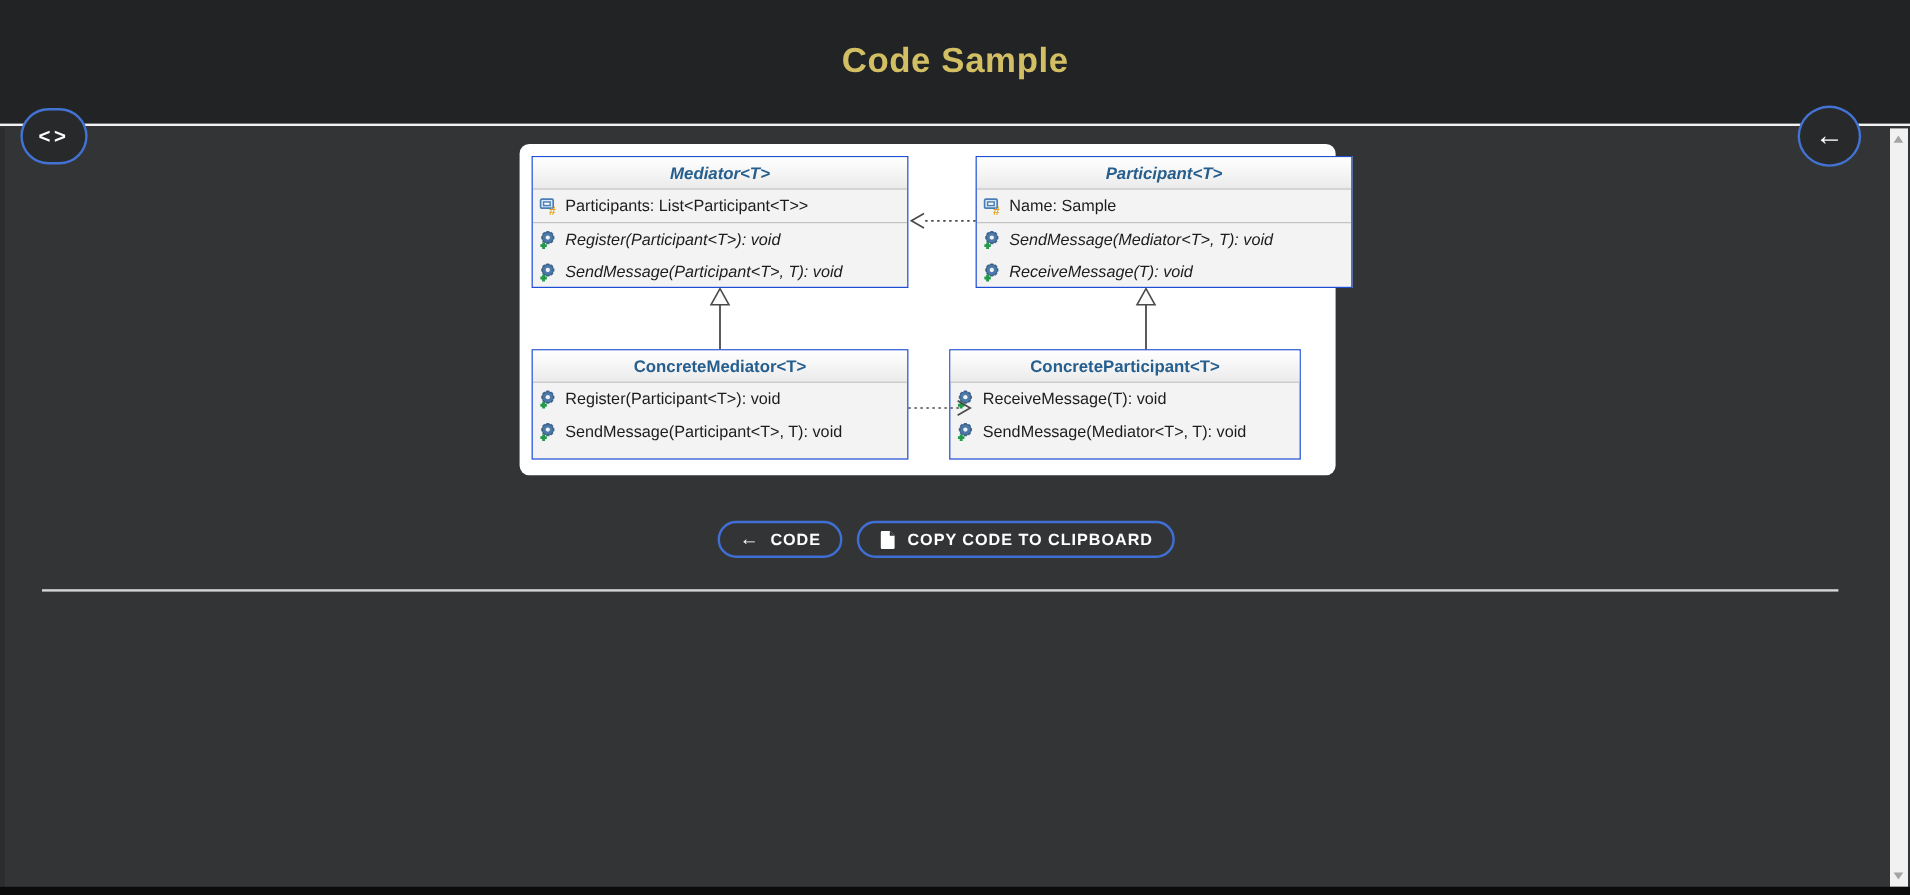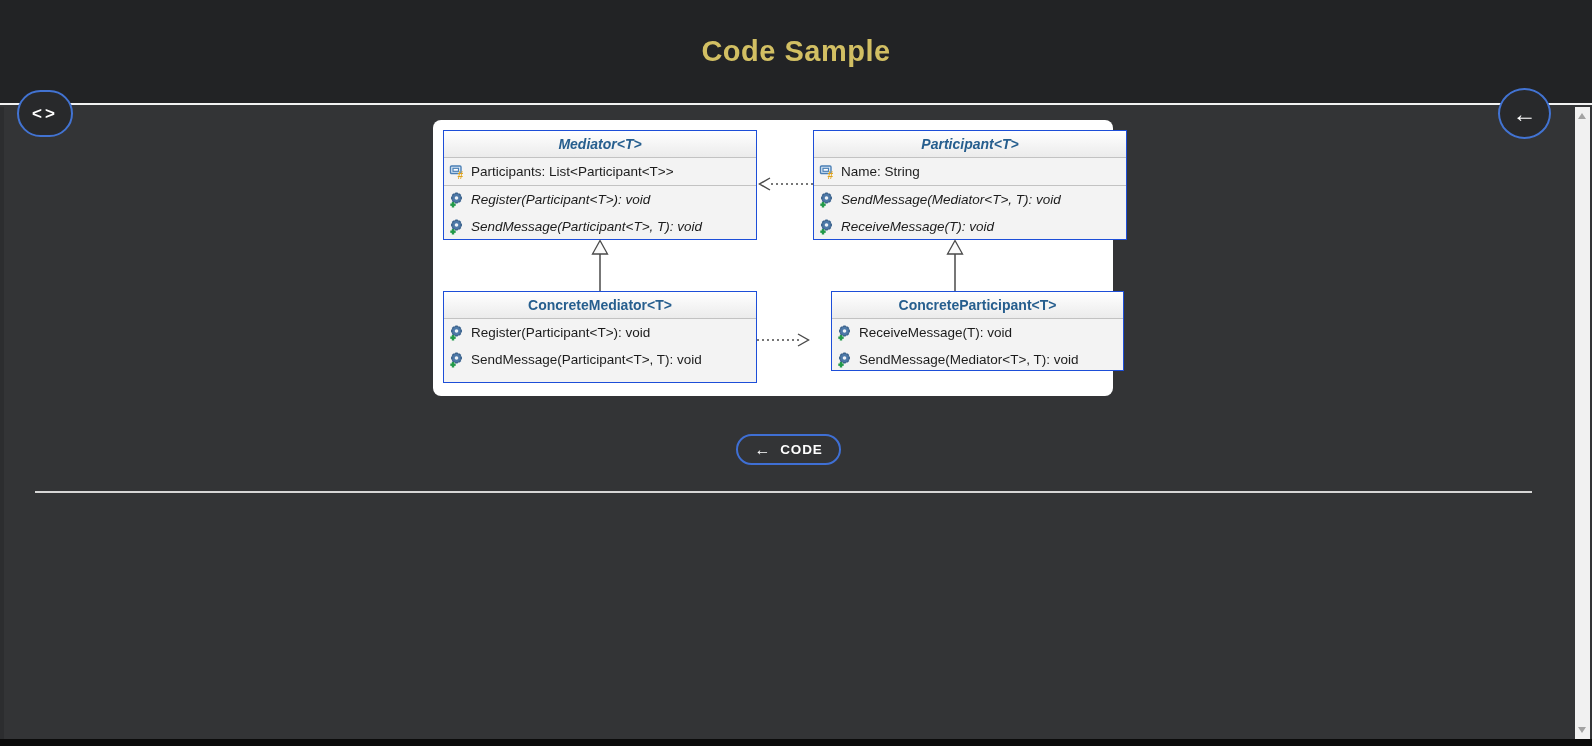--- a/index.html
+++ b/index.html
@@ -40,21 +40,21 @@
   }
   .uml-title.abstract{font-style:italic;}
   .uml-section.props{border-bottom:1px solid #c2c2c2;}
   .uml-row{height:27px;display:flex;align-items:center;gap:5px;
     padding-left:5px;box-sizing:border-box;white-space:nowrap;}
   .uml-row.it span{font-style:italic;}
   .uml-row svg{flex:0 0 auto;}
   #box-mediator{left:10px;top:10px;width:314px;height:110px;}
   #box-participant{left:380px;top:10px;width:314px;height:110px;}
   #box-concrete-mediator{left:10px;top:171px;width:314px;height:92px;}
-  #box-concrete-participant{left:398px;top:171px;width:293px;height:80px;}
+  #box-concrete-participant{left:358px;top:171px;width:293px;height:92px;}
   .connector-layer{position:absolute;left:0;top:0;pointer-events:none;}
   
   .action-bar{
     position:absolute;top:434px;left:0;width:1577px;
     display:flex;justify-content:center;align-items:center;gap:12px;
   }
   .pill-button{
     height:31px;border:2px solid #3f6fd4;border-radius:17px;background:transparent;
     color:#ffffff;display:flex;align-items:center;gap:9px;padding:0 16px;
     font-size:13.5px;font-weight:bold;letter-spacing:.8px;
@@ -140,21 +140,21 @@
 
   <div class="uml-box" id="box-participant">
     <div class="uml-title abstract">Participant&lt;T&gt;</div>
     <div class="uml-section props">
       <div class="uml-row">
         <svg width="17" height="17" viewBox="0 0 17 17">
           <rect x="1.5" y="3" width="10.5" height="7.5" rx="1" fill="#ddebf8" stroke="#4a7fb5" stroke-width="1.4"></rect>
           <rect x="4" y="5.3" width="5.5" height="3" fill="#ffffff" stroke="#4a7fb5" stroke-width="1.2"></rect>
           <text x="8.5" y="16" font-size="10" font-weight="bold" fill="#e0a41d">#</text>
         </svg>
-        <span>Name: String</span>
+        <span>Name: Sample</span>
       </div>
     </div>
     <div class="uml-section">
       <div class="uml-row it">
         <svg width="17" height="17" viewBox="0 0 17 17">
           <g stroke="#49739f" stroke-width="2.6">
               <line x1="7.5" y1="1.5" x2="7.5" y2="12.5"></line>
               <line x1="2" y1="7" x2="13" y2="7"></line>
               <line x1="3.6" y1="3.1" x2="11.4" y2="10.9"></line>
               <line x1="11.4" y1="3.1" x2="3.6" y2="10.9"></line>
@@ -282,20 +282,29 @@
     <line x1="324" y1="220" x2="366" y2="220" stroke="#4a4a4a" stroke-width="1.4" stroke-dasharray="2,3"></line>
     <path d="M365,214 L375.5,220 L365,226" fill="none" stroke="#4a4a4a" stroke-width="1.4"></path>
   </svg>
 </div>
 
 <div class="action-bar">
   <button class="pill-button">
     <span class="btn-icon">←</span>
     <span>CODE</span>
   </button>
+  <button class="pill-button">
+    <span class="btn-icon">
+      <svg width="15" height="16" viewBox="0 0 15 16">
+        <path d="M2,1.5 a1,1 0 0 1 1,-1 h6.5 l4,4 v10 a1,1 0 0 1 -1,1 h-9.5 a1,1 0 0 1 -1,-1 z" fill="#ffffff"></path>
+        <path d="M9.5,0.5 l4,4 h-4 z" fill="#333436"></path>
+      </svg>
+    </span>
+    <span>COPY CODE TO CLIPBOARD</span>
+  </button>
 </div>
 
 <div class="divider-line"></div>
 
 <div class="scrollbar">
   <div class="scroll-arrow up"></div>
   <div class="scroll-arrow down"></div>
 </div>
 
 <div class="left-edge"></div>

